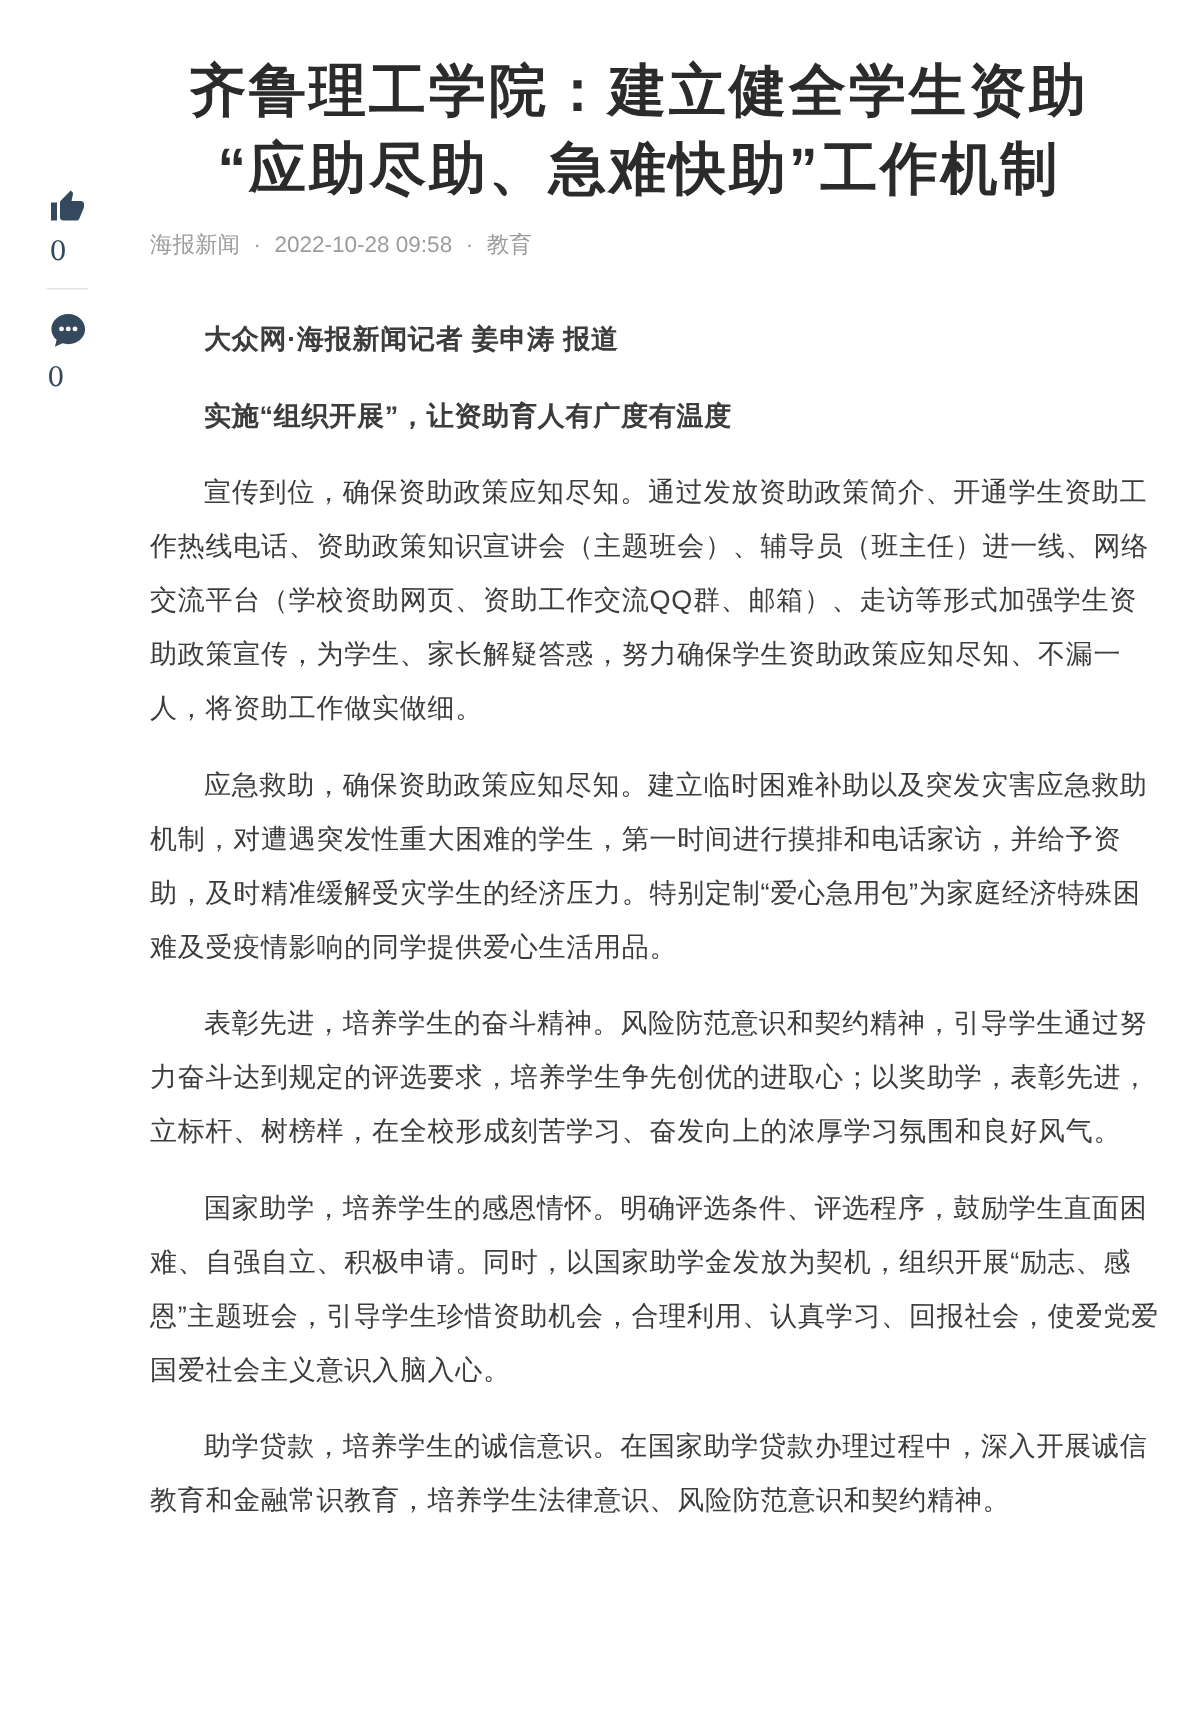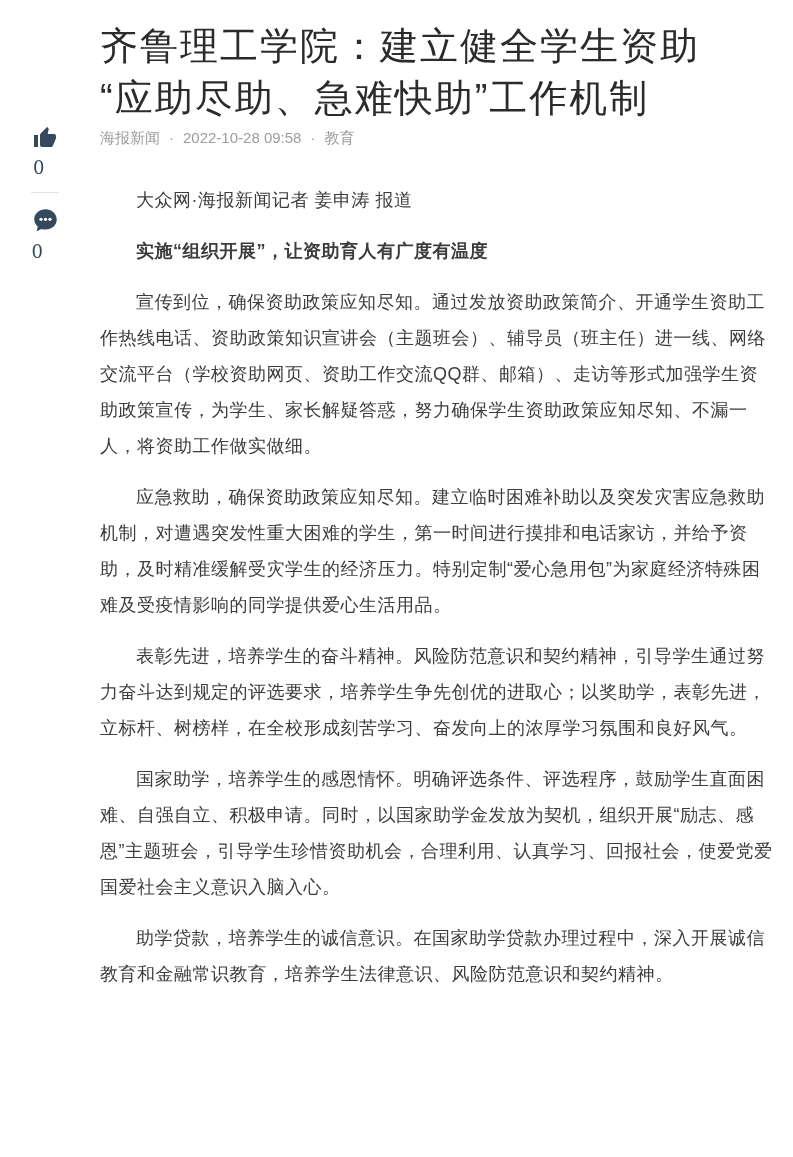--- a/index.html
+++ b/index.html
@@ -53,44 +53,45 @@
     border: none;
     border-top: 1px solid var(--divider-color);
     margin: 13px 0 14px 0;
   }
   .engagement .comment-wrap .icon-btn { width: 27px; height: 27px; }
   
   .article {
     padding: 20px 17px 0 100px;
   }
   h1.title {
-    margin: 0;
+    margin: 15px;
     max-width: 622px;
     font-size: 38px;
     line-height: 52px;
-    font-weight: normal;
+    font-weight: bold;
     letter-spacing: 2px;
     color: var(--title-color);
+    text-align: center;
   }
   .meta {
     margin: 4px 0 0 0;
     font-size: 15px;
     line-height: 20px;
     color: var(--meta-color);
   }
   .meta .dot { margin: 0 9px; }
   #article-body p {
     margin: 15px 0;
     font-size: 18px;
     line-height: 36px;
     letter-spacing: 0.5px;
     color: var(--body-color);
     text-indent: 2em;
   }
-  #article-body p.byline { margin-top: 34px; font-weight: normal; }
+  #article-body p.byline { margin-top: 34px; font-weight: bold; }
   #article-body p.subheading { font-weight: bold; }
 </style>
 </head>
 <body>
 
 <div class="page">
 
   <aside class="engagement">
     <div class="like-wrap">
       <span class="icon-btn">

